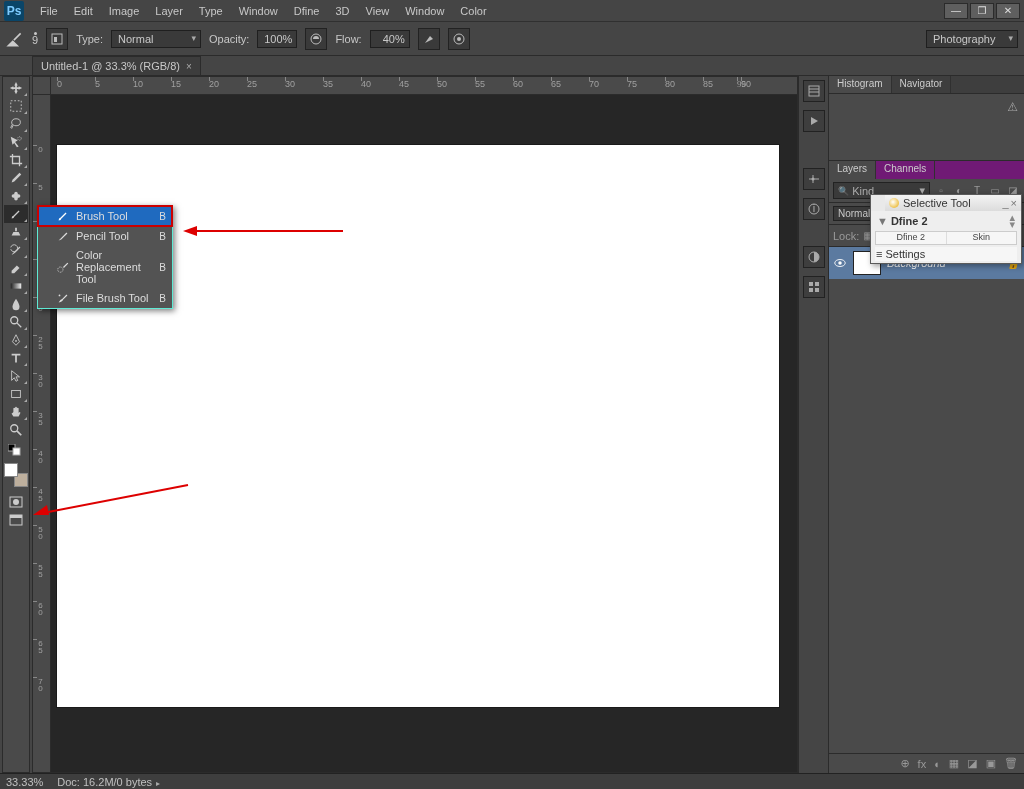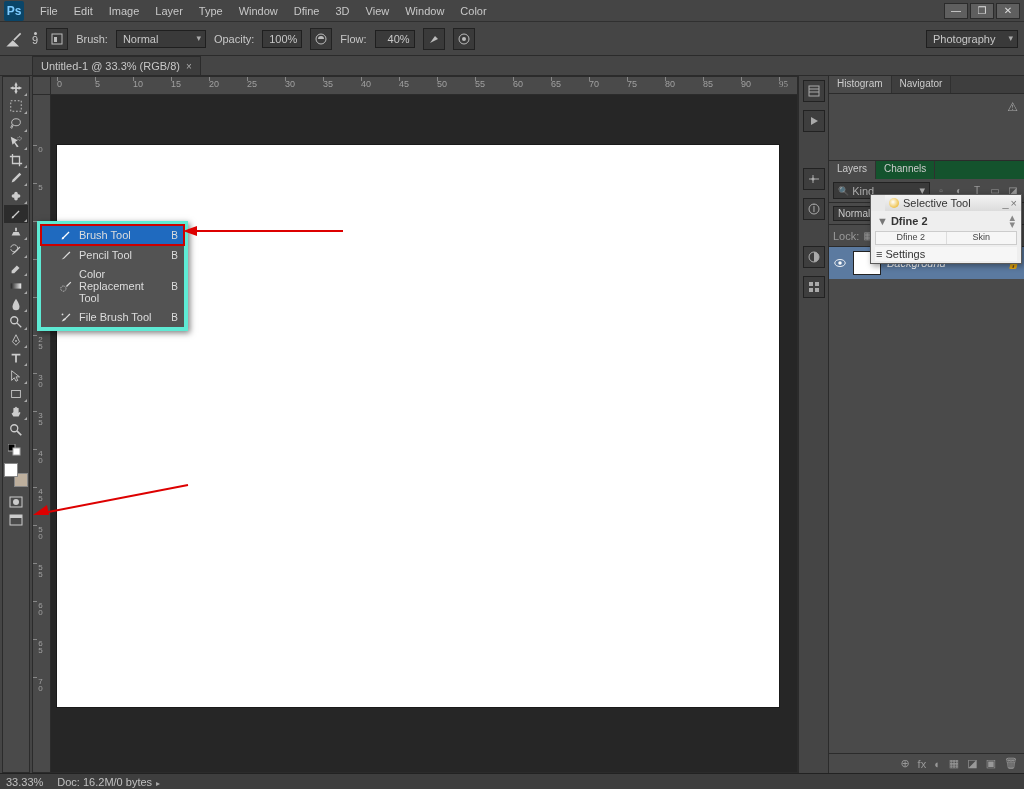--- a/index.html
+++ b/index.html
@@ -36,21 +36,21 @@
 .canvas-area { flex:1; background:#262626; position:relative; overflow:hidden; border:1px solid #2b2b2b;}
 .ruler-h { position:absolute; top:0; left:18px; right:0; height:18px; background:#4a4a4a; border-bottom:1px solid #2b2b2b; overflow:hidden; }
 .ruler-v { position:absolute; top:18px; left:0; bottom:0; width:18px; background:#4a4a4a; border-right:1px solid #2b2b2b; }
 .ruler-corner { position:absolute; top:0; left:0; width:18px; height:18px; background:#4a4a4a; border-right:1px solid #2b2b2b; border-bottom:1px solid #2b2b2b; }
 .tick { position:absolute; font-size:9px; color:#a0a0a0; }
 .ruler-h .tick { top:2px; }
 .ruler-h .tick::before { content:""; position:absolute; left:0; top:-2px; width:1px; height:4px; background:#888; }
 .ruler-v .tick { left:3px; writing-mode: vertical-rl; text-orientation: upright; letter-spacing:-2px; font-size:8px;}
 .ruler-v .tick::before { content:""; position:absolute; left:-3px; top:0; width:4px; height:1px; background:#888; }
 .canvas { position:absolute; top:68px; left:24px; width:722px; height:562px; background:#fff; box-shadow:0 0 0 1px rgba(0,0,0,.3); }
-.flyout { position:absolute; top:144px; left:4px; background:#535353; border:4px solid #5eead4; box-shadow:2px 2px 6px rgba(0,0,0,.5); width:151px; z-index:50; }
+.flyout { position:absolute; top:128px; left:4px; background:#535353; border:1px solid #5eead4; box-shadow:2px 2px 6px rgba(0,0,0,.5); width:136px; z-index:50; }
 .flyout-row { display:flex; align-items:center; padding:3px 6px; gap:6px; color:#ddd; cursor:default; font-size:11px; }
 .flyout-row.selected { background:#1f6abf; outline:2px solid #c00; outline-offset:-1px; }
 .flyout-row .slot { width:6px; display:inline-block; }
 .flyout-row .dot { width:4px; height:4px; background:#ddd; }
 .flyout-row .ico { width:14px; height:14px; display:inline-flex; align-items:center; justify-content:center; }
 .flyout-row .lbl { flex:1; }
 .flyout-row .sc { color:#ddd; font-size:10px; }
 .arrow { position:absolute; z-index:60; }
 .arrow-line { stroke:#d00; stroke-width:2; }
 .arrow-head { fill:#d00; }
@@ -68,21 +68,21 @@
 .mini-panel-title .wctrl { margin-left:auto; display:flex; gap:2px; color:#777;}
 .mini-panel-body { padding:2px 4px; background:#eee;}
 .mini-row { display:flex; align-items:center; padding:1px 2px; }
 .mini-row .tri { color:#777; margin-right:3px; }
 .mini-sub { height:14px; background:#f6f6f6; border:1px solid #ccc; margin:2px 0; display:flex;}
 .mini-sub span { flex:1; text-align:center; font-size:9px; color:#444; border-right:1px solid #ddd;}
 .mini-sub span:last-child { border-right:none; }
 .mini-settings { display:flex; align-items:center; gap:3px; padding:1px; background:#f6f6f6;}
 .scrollhint { margin-left:auto; display:flex; flex-direction:column; line-height:7px; color:#888; font-size:8px;}
 .layers-panel { flex:1; display:flex; flex-direction:column; background:#4a4a4a; border-top:1px solid #2b2b2b;}
-.layers-tabs { display:flex; background:#14532d; height:18px; }
+.layers-tabs { display:flex; background:#701a75; height:18px; }
 .layers-options { display:flex; align-items:center; padding:3px 4px; gap:4px; border-bottom:1px solid #2b2b2b; }
 .kind-sel { flex:1; background:#3a3a3a; border:1px solid #222; padding:1px 4px; color:#aaa; font-size:10px; display:flex; align-items:center; gap:3px;}
 .kind-sel::before { content:"🔍"; font-size:9px; opacity:.6; }
 .filter-icn { width:14px; height:14px; display:flex; align-items:center; justify-content:center; color:#999; font-size:10px;}
 .blend-row { display:flex; align-items:center; padding:3px 4px; gap:4px; border-bottom:1px solid #2b2b2b;}
 .blend-sel { flex:1; background:#3a3a3a; border:1px solid #222; padding:1px 14px 1px 4px; color:#c8c8c8; position:relative; font-size:10px;}
 .blend-sel::after { content:"▾"; position:absolute; right:3px; top:1px; font-size:8px; color:#999;}
 .blend-lbl { color:#999; font-size:10px;}
 .pct-box { width:38px; background:#3a3a3a; border:1px solid #222; color:#777; padding:1px 3px; font-size:10px; text-align:right;}
 .lock-row { display:flex; align-items:center; padding:3px 4px; gap:3px; border-bottom:1px solid #2b2b2b; color:#999; font-size:10px;}
@@ -132,21 +132,21 @@
   <span class="opt-size">
     <span class="dot"></span>
     <span>9</span>
   </span>
   <span class="opt-box">
     <svg width="14" height="14">
         <rect x="2" y="2" width="10" height="10" fill="none" stroke="#bbb"></rect>
         <rect x="4" y="5" width="3" height="5" fill="#bbb"></rect>
       </svg>
   </span>
-  <span class="opt-label">Brush:</span>
+  <span class="opt-label">Type:</span>
   <span class="opt-select">Normal</span>
   <span class="opt-label">Opacity:</span>
   <span class="opt-num">100%</span>
   <span class="opt-box">
     <svg width="14" height="14">
         <circle cx="7" cy="7" r="5" fill="none" stroke="#bbb"></circle>
         <path d="M4 7 A3 3 0 0 1 10 7" fill="#bbb"></path>
       </svg>
   </span>
   <span class="opt-label">Flow:</span>
@@ -345,21 +345,21 @@
         <span class="tick" style="left: 348px;">45</span>
         <span class="tick" style="left: 386px;">50</span>
         <span class="tick" style="left: 424px;">55</span>
         <span class="tick" style="left: 462px;">60</span>
         <span class="tick" style="left: 500px;">65</span>
         <span class="tick" style="left: 538px;">70</span>
         <span class="tick" style="left: 576px;">75</span>
         <span class="tick" style="left: 614px;">80</span>
         <span class="tick" style="left: 652px;">85</span>
         <span class="tick" style="left: 690px;">90</span>
-        <span class="tick" style="left: 728px; font-family: Liberation Serif, serif;">95</span>
+        <span class="tick" style="left: 686px; font-family: Liberation Serif, serif;">95</span>
       </div>
     <div class="ruler-v" id="rulerV">
         <span class="tick" style="top: 50px;">0</span>
         <span class="tick" style="top: 88px;">5</span>
         <span class="tick" style="top: 126px;">10</span>
         <span class="tick" style="top: 164px;">15</span>
         <span class="tick" style="top: 202px;">20</span>
         <span class="tick" style="top: 240px;">25</span>
         <span class="tick" style="top: 278px;">30</span>
         <span class="tick" style="top: 316px;">35</span>

